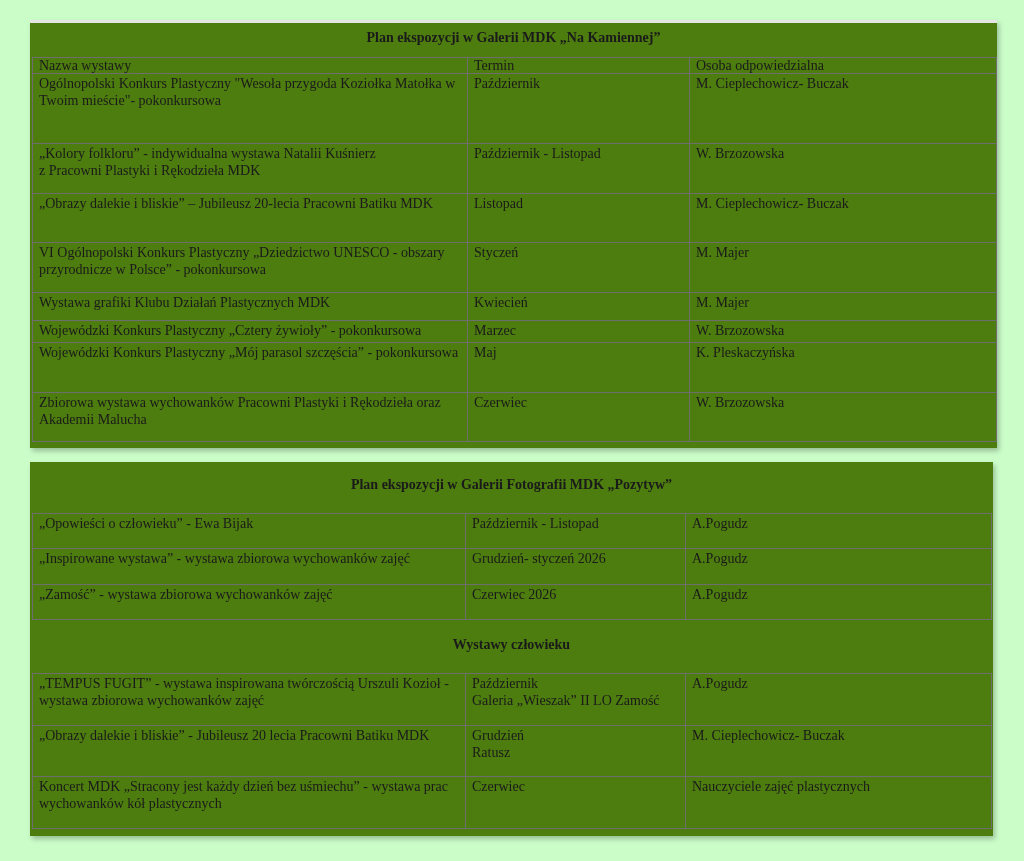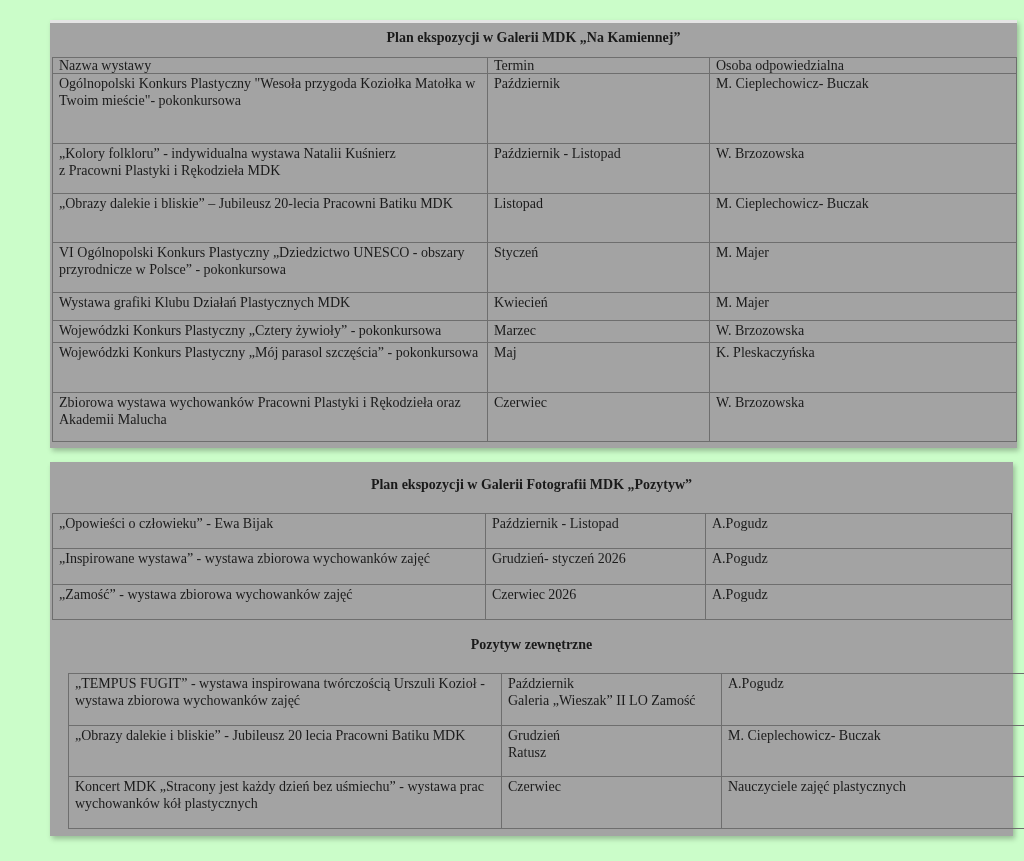--- a/index.html
+++ b/index.html
@@ -5,23 +5,22 @@
   html, body { margin:0; padding:0; }
   body {
     width:1024px; height:861px; overflow:hidden;
     background:#cbfdc9;
     font-family:"Liberation Serif", "DejaVu Serif", serif;
     color:#1a1a1a;
     position:relative;
   }
   .panel {
     position:absolute;
-    background:#a3a3a3;
+    background:#4d7c0f;
     box-shadow: 2px 3px 5px rgba(0,0,0,0.25);
-    margin-left: 20px;
   }
   #panel1 { left:30px; top:20px; width:967px; height:425px; border-top:3px solid #e4e4e4; }
   #panel2 { left:30px; top:462px; width:963px; height:374px; }
   .title {
     position:absolute; left:0; right:0;
     text-align:center; font-weight:bold; font-size:14px;
   }
   table {
     position:absolute;
     border-collapse:collapse;
@@ -123,22 +122,22 @@
         <td>A.Pogudz</td>
       </tr>
       <tr style="height:35px;">
         <td>„Zamość” - wystawa zbiorowa wychowanków zajęć</td>
         <td>Czerwiec 2026</td>
         <td>A.Pogudz</td>
       </tr>
     </tbody>
   </table>
 
-  <div class="title" style="top:175px;">Pozytyw zewnętrzne</div>
-  <table style="left:18px; top:211px; width:959px;border-radius:7px;">
+  <div class="title" style="top:175px;">Wystawy człowieku</div>
+  <table style="left:2px; top:211px; width:959px;border-radius:7px;">
     <colgroup>
         <col style="width:433px">
         <col style="width:220px">
         <col style="width:306px">
       </colgroup>
     <tbody>
       <tr style="height:52px;">
         <td>„TEMPUS FUGIT” - wystawa inspirowana twórczością Urszuli Kozioł - wystawa zbiorowa wychowanków zajęć</td>
         <td class="multi">Październik
 Galeria „Wieszak” II LO Zamość</td>

